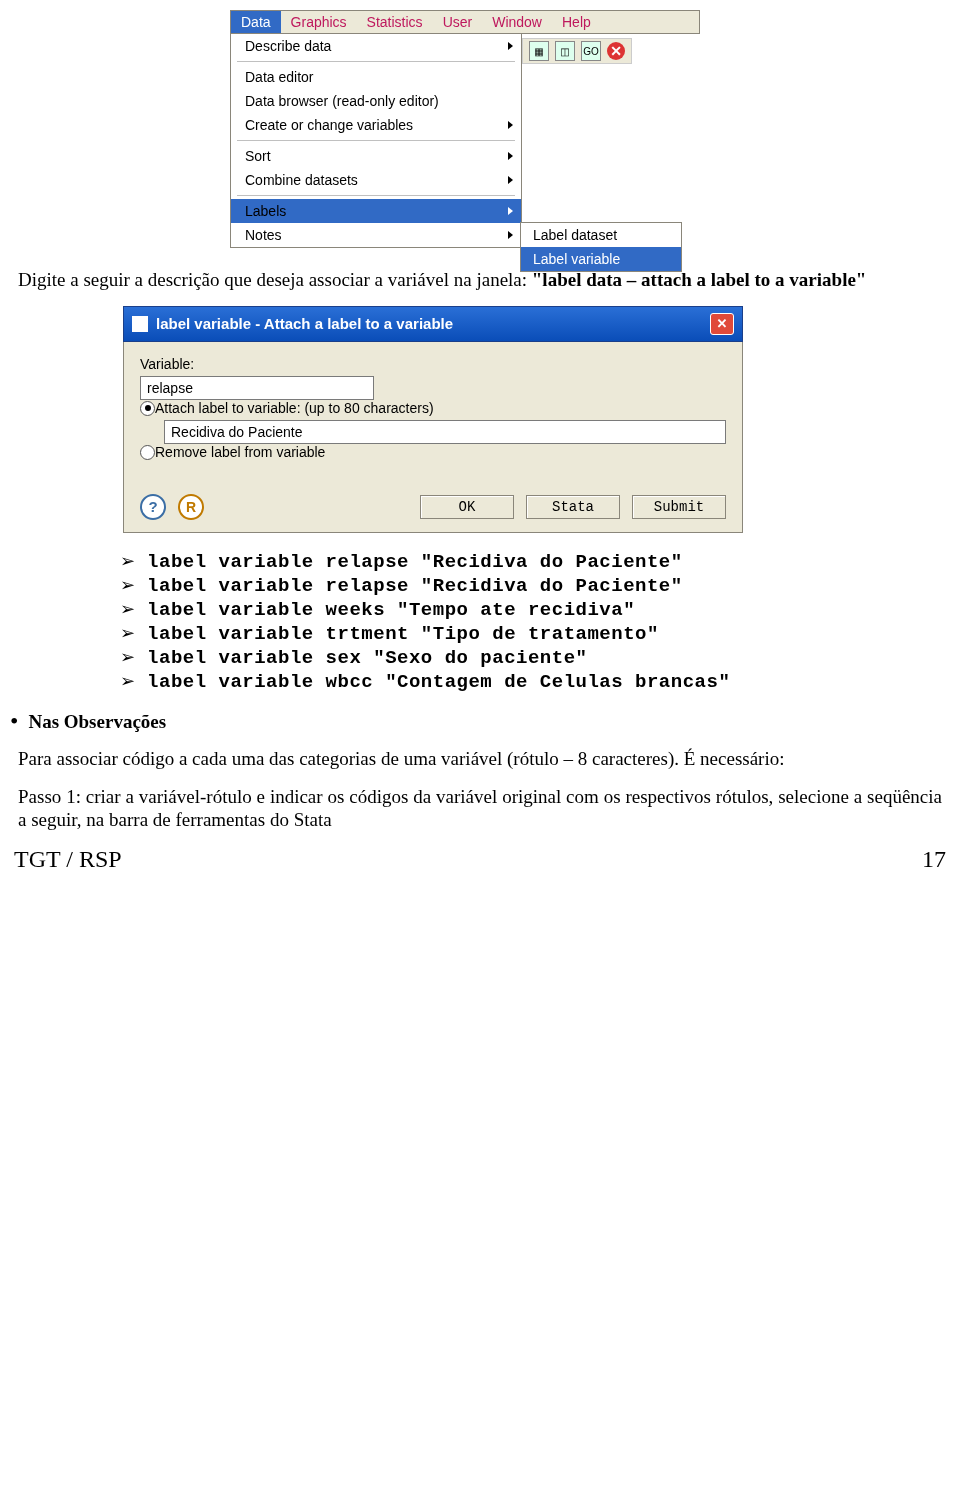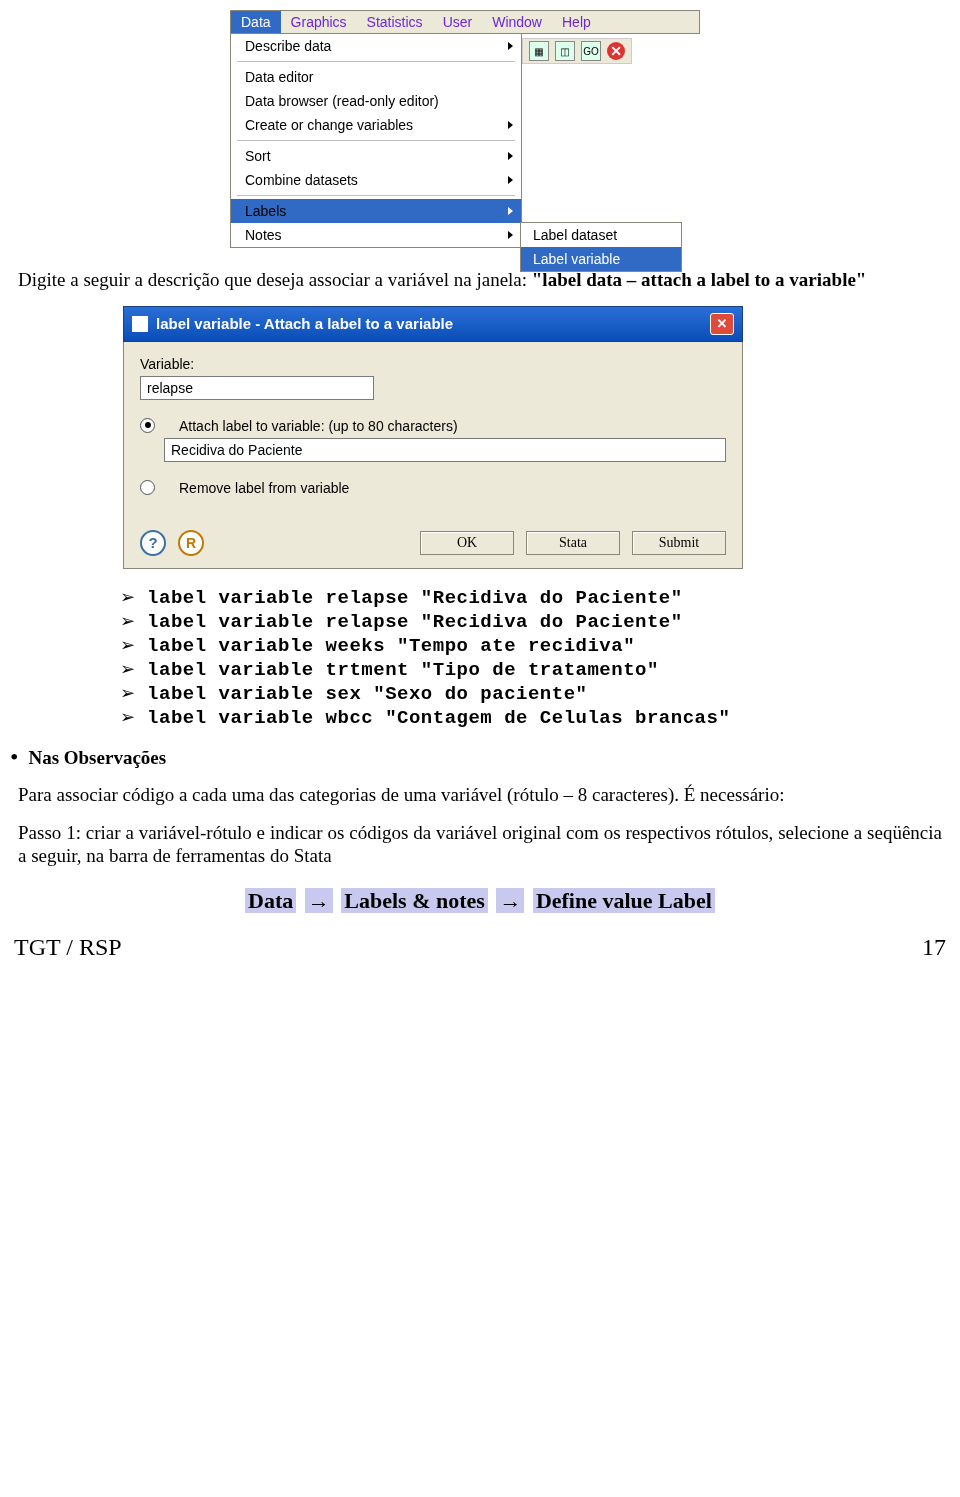--- a/index.html
+++ b/index.html
@@ -24,21 +24,21 @@
     font-size: 14px;
     color: #000;
   }
   .menubar {
     display: flex;
     background: #ece9d8;
     border: 1px solid #8a867a;
   }
   .menubar .m {
     padding: 3px 10px;
-    color: #6d28d9;
+    color: #be185d;
   }
   .menubar .m.sel {
     background: #316ac5;
     color: #fff;
   }
   .dropdown {
     position: relative;
     border: 1px solid #8a867a;
     border-top: none;
     background: #fff;
@@ -147,42 +147,42 @@
   .field-label { margin-bottom: 4px; }
   .textfield {
     width: 100%;
     border: 1px solid #7a7a7a;
     background: #fff;
     padding: 3px 6px;
     box-sizing: border-box;
     font-family: Tahoma, Arial, sans-serif;
     font-size: 14px;
   }
-  .radio-row { display:flex; align-items:flex-start; gap:24px; margin-top:18px; }
+  .radio-row { display:flex; align-items:flex-end; gap:0; }
   .radio {
     width: 13px; height: 13px; border: 1px solid #555; border-radius: 50%;
     display:inline-flex; align-items:center; justify-content:center; background:#fff;
   }
   .radio.sel::after { content:''; width:6px;height:6px;border-radius:50%;background:#000;display:block; }
   .indent-field { margin: 4px 0 0 24px; }
   .dlg-btns {
     display:flex; align-items:center; gap:12px; margin-top: 34px;
   }
   .help-icn {
     width:22px;height:22px;border-radius:50%;border:2px solid #3b6ea5;color:#3b6ea5;
     display:flex;align-items:center;justify-content:center;font-weight:bold;font-size:15px;background:#fff;
   }
   .r-icn {
     width:22px;height:22px;border-radius:50%;border:2px solid #c07a00;color:#c07a00;
     display:flex;align-items:center;justify-content:center;font-weight:bold;font-size:14px;background:#fff;
   }
   .dlg-spacer{flex:1;}
   .dlg-btn {
     border:1px solid #8a867a; background:#ece9d8; padding: 3px 0;
-    width: 92px; text-align:center; font-family:Liberation Serif, serif; font-size:14px;
+    width: 92px; text-align:center; font-family:Liberation Mono, monospace; font-size:14px;
     box-shadow: 1px 1px 0 #fff inset;
   }
 
   .menu-path-hl {
     background: #c9c9ef;
     font-weight: bold;
     font-family: 'Times New Roman', serif;
     font-size: 22px;
     padding: 0 3px;
   }
@@ -297,26 +297,19 @@
   </div>
 
   <div class="bullet-row">
     <span class="bullet-dot">•</span>
     <span class="bold">Nas Observações</span>
   </div>
 
   <p class="para" style="text-align:justify">Para associar código a cada uma das categorias de uma variável (rótulo – 8 caracteres). É necessário:</p>
   <p class="para" style="text-align:justify">Passo 1: criar a variável-rótulo e indicar os códigos da variável original com os respectivos rótulos, selecione a seqüência a seguir, na barra de ferramentas do Stata</p>
 
-  <div class="menu-path-row">
-    <span class="menu-path-hl">Data</span>
-    <span class="menu-path-hl arrow">→</span>
-    <span class="menu-path-hl">Labels &amp; notes</span>
-    <span class="menu-path-hl arrow">→</span>
-    <span class="menu-path-hl">Define value Label</span>
-  </div>
 
   <div class="footer">
     <span>TGT / RSP</span>
     <span>17</span>
   </div>
 
 </div>
 
 </body></html>

